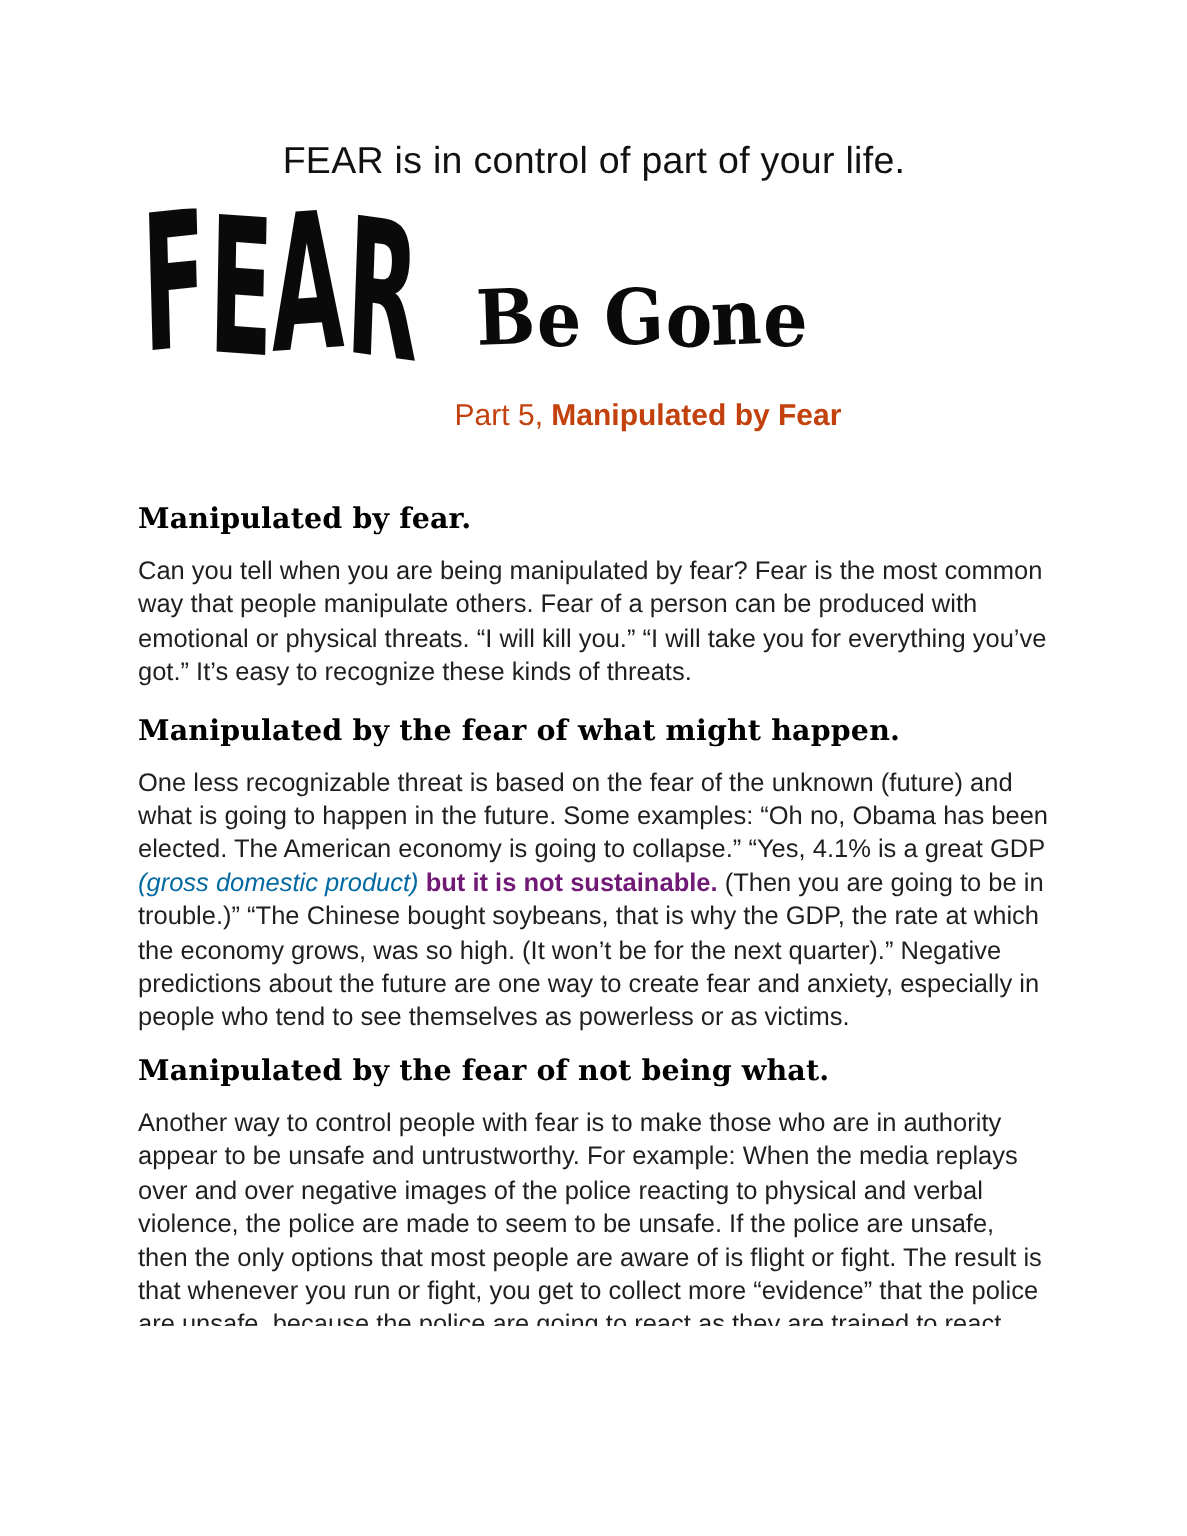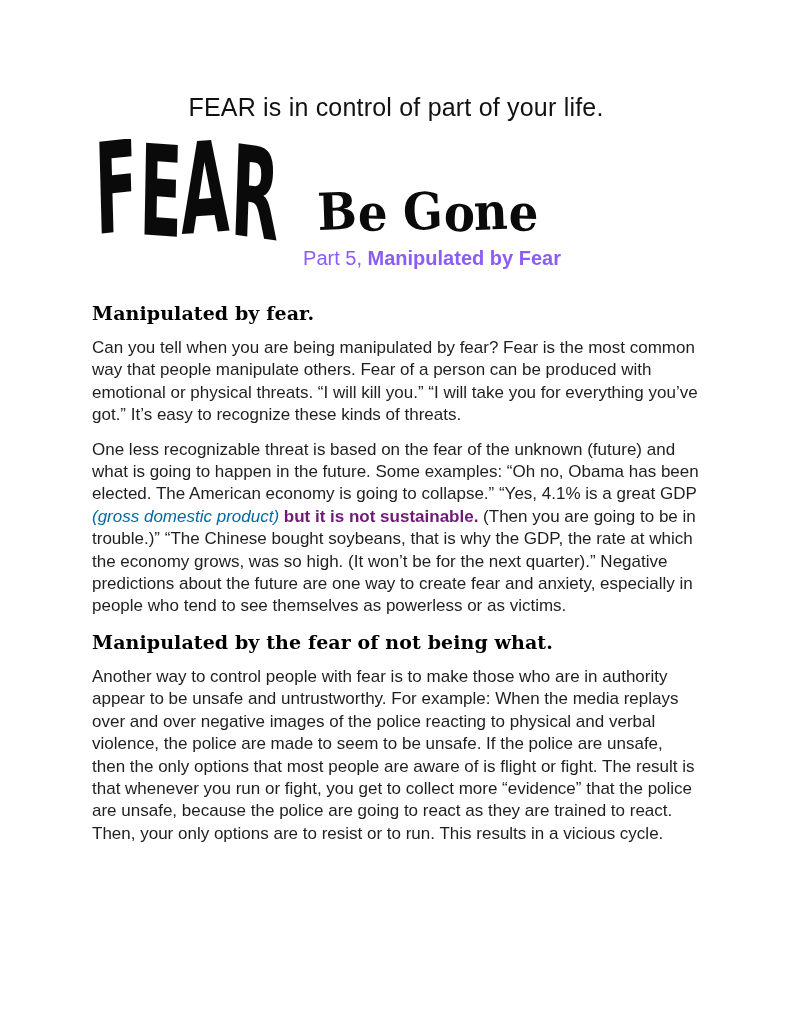--- a/index.html
+++ b/index.html
@@ -25,38 +25,38 @@
     line-height: 30px;
     text-align: center;
     color: #111111;
     letter-spacing: 0.2px;
   }
   .logo-row {
     margin-top: 17px;
     height: 104px;
   }
   .subtitle {
-    margin-top: 3px;
+    margin-top: 22px;
     font-size: 20px;
     line-height: 24px;
     text-align: center;
     padding-left: 72px; 
-    color: #8b5cf6;
+    color: #c2410c;
   }
   .subtitle .bold { font-weight: bold; }
   .section-heading {
     font-family: "DejaVu Serif", serif;
     font-weight: bold;
     font-size: 19px;
     line-height: 24px;
     color: #000000;
     letter-spacing: 0.1px;
     margin: 15px 0 0 0;
   }
-  .section-heading.first { margin-top: 31px; }
+  .section-heading.first { margin-top: 45px; }
   .section-heading.third { margin-top: 12px; }
   .body-para {
     font-size: 17px;
     line-height: 22.4px;
     margin: 12px 0 0 0;
     color: #1f1f1f;
   }
   .body-para .muted { color: #0369a1; font-style: italic; }
   .body-para .bold { font-weight: bold; color: #701a75; }
   .page-number {
@@ -85,20 +85,21 @@
     <div class="subtitle">
       <span>Part 5, </span><span class="bold">Manipulated by Fear</span>
     </div>
 
     <div class="section">
       <h2 class="section-heading first">Manipulated by fear.</h2>
       <p class="body-para">Can you tell when you are being manipulated by fear? Fear is the most common way that people manipulate others. Fear of a person can be produced with emotional or physical threats. “I will kill you.” “I will take you for everything you’ve got.” It’s easy to recognize these kinds of threats.</p>
     </div>
 
     <div class="section">
+      <h2 class="section-heading">Manipulated by the fear of what might happen.</h2>
       <p class="body-para"><span>One less recognizable threat is based on the fear of the unknown (future) and what is going to happen in the future. Some examples: “Oh no, Obama has been elected. The American economy is going to collapse.” “Yes, 4.1% is a great GDP </span><span class="muted">(gross domestic product)</span><span class="bold"> but it is not sustainable.</span><span> (Then you are going to be in trouble.)” “The Chinese bought soybeans, that is why the GDP, the rate at which the economy grows, was so high. (It won’t be for the next quarter).” Negative predictions about the future are one way to create fear and anxiety, especially in people who tend to see themselves as powerless or as victims.</span></p>
     </div>
 
     <div class="section">
       <h2 class="section-heading third">Manipulated by the fear of not being what.</h2>
       <p class="body-para">Another way to control people with fear is to make those who are in authority appear to be unsafe and untrustworthy. For example: When the media replays over and over negative images of the police reacting to physical and verbal violence, the police are made to seem to be unsafe. If the police are unsafe, then the only options that most people are aware of is flight or fight. The result is that whenever you run or fight, you get to collect more “evidence” that the police are unsafe, because the police are going to react as they are trained to react. Then, your only options are to resist or to run. This results in a vicious cycle.</p>
     </div>
 
   </div>
 

